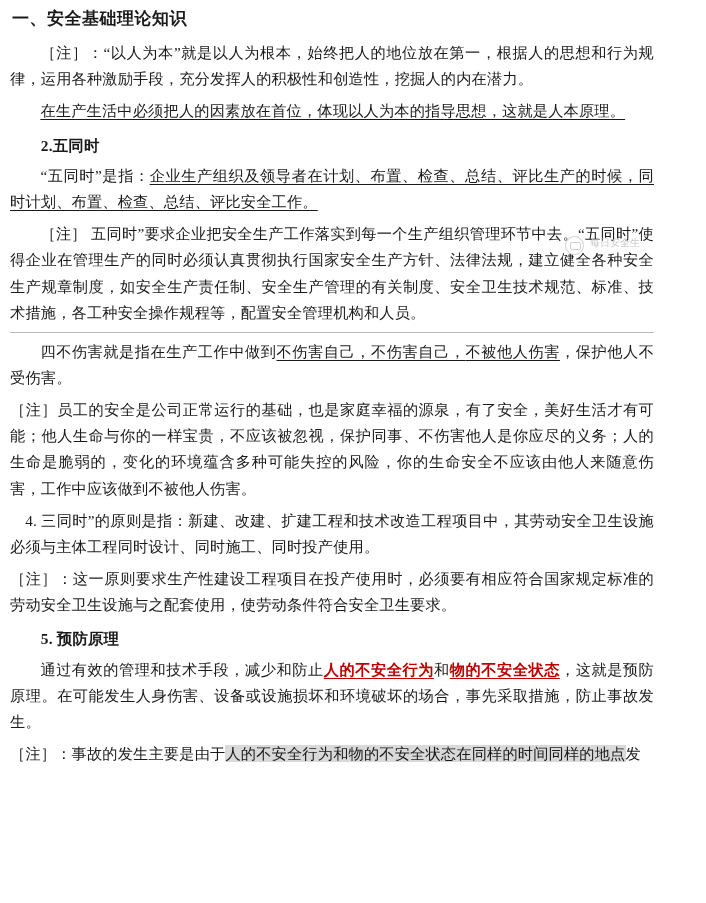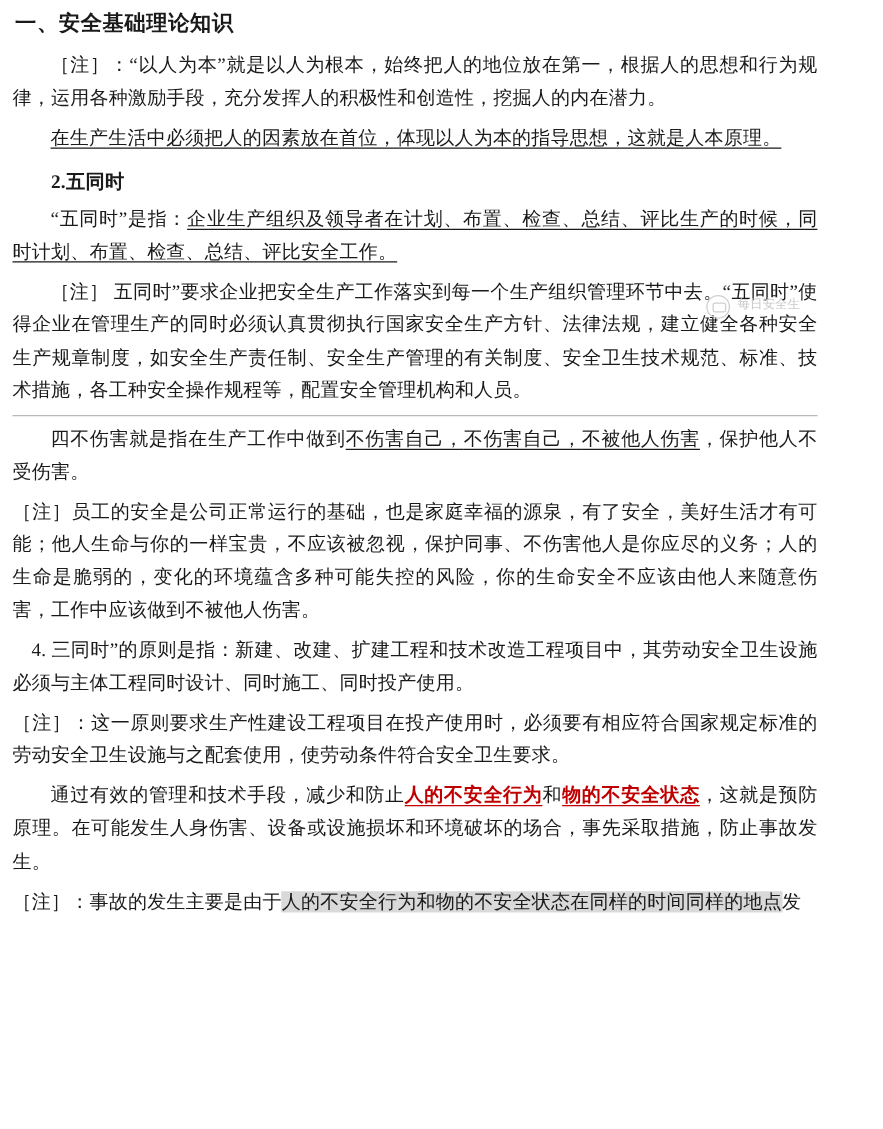--- a/index.html
+++ b/index.html
@@ -123,20 +123,21 @@
 
 
   <p class="indent"><span>四不伤害就是指在生产工作中做到</span><span class="u">不伤害自己，</span><span class="u">不伤害自己，</span><span class="u">不被他人伤害</span><span>，保护他人不受伤害。</span></p>
 
   <p class="noindent"><span>［注］员工的安全是公司正常运行的基础，也是家庭幸福的源泉，有了安全，美好生活才有可能；他人生命与你的一样宝贵，不应该被忽视，保护同事、不伤害他人是你应尽的义务；人的生命是脆弱的，变化的环境蕴含多种可能失控的风险，你的生命安全不应该由他人来随意伤害，工作中应该做到不被他人伤害。</span></p>
 
   <p class="indent1"><span>4.  三同时”的原则是指：</span><span>新建、改建、扩建工程和技术改造工程项目中，其劳动安全卫生设施必须与主体工程同时设计、同时施工、同时投产使用。</span></p>
 
   <p class="noindent"><span>［注］：这一原则要求生产性建设工程项目在投产使用时，必须要有相应符合国家规定标准的劳动安全卫生设施与之配套使用，使劳动条件符合安全卫生要求。</span></p>
 
+  <p class="sub-head">5.  预防原理</p>
 
   <p class="indent"><span>通过有效的管理和技术手段，减少和防止</span><span class="hl-red">人的不安全行为</span><span>和</span><span class="hl-red">物的不安全状态</span><span>，这就是预防原理。在可能发生人身伤害、设备或设施损坏和环境破坏的场合，事先采取措施，防止事故发生。</span></p>
 
   <p class="noindent last-line"><span>［注］：事故的发生主要是由于</span><span class="hl-gray">人的不安全行为和物的不安全状态在同样的时间同样的地点</span><span>发</span></p>
 
   <div class="watermark">
     <span class="wm-circle"></span>
     <span>每日安全生</span>
   </div>
 

